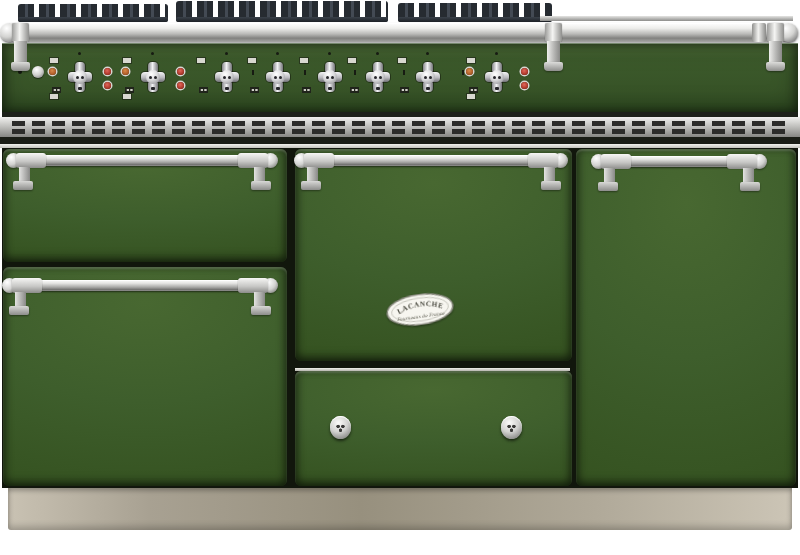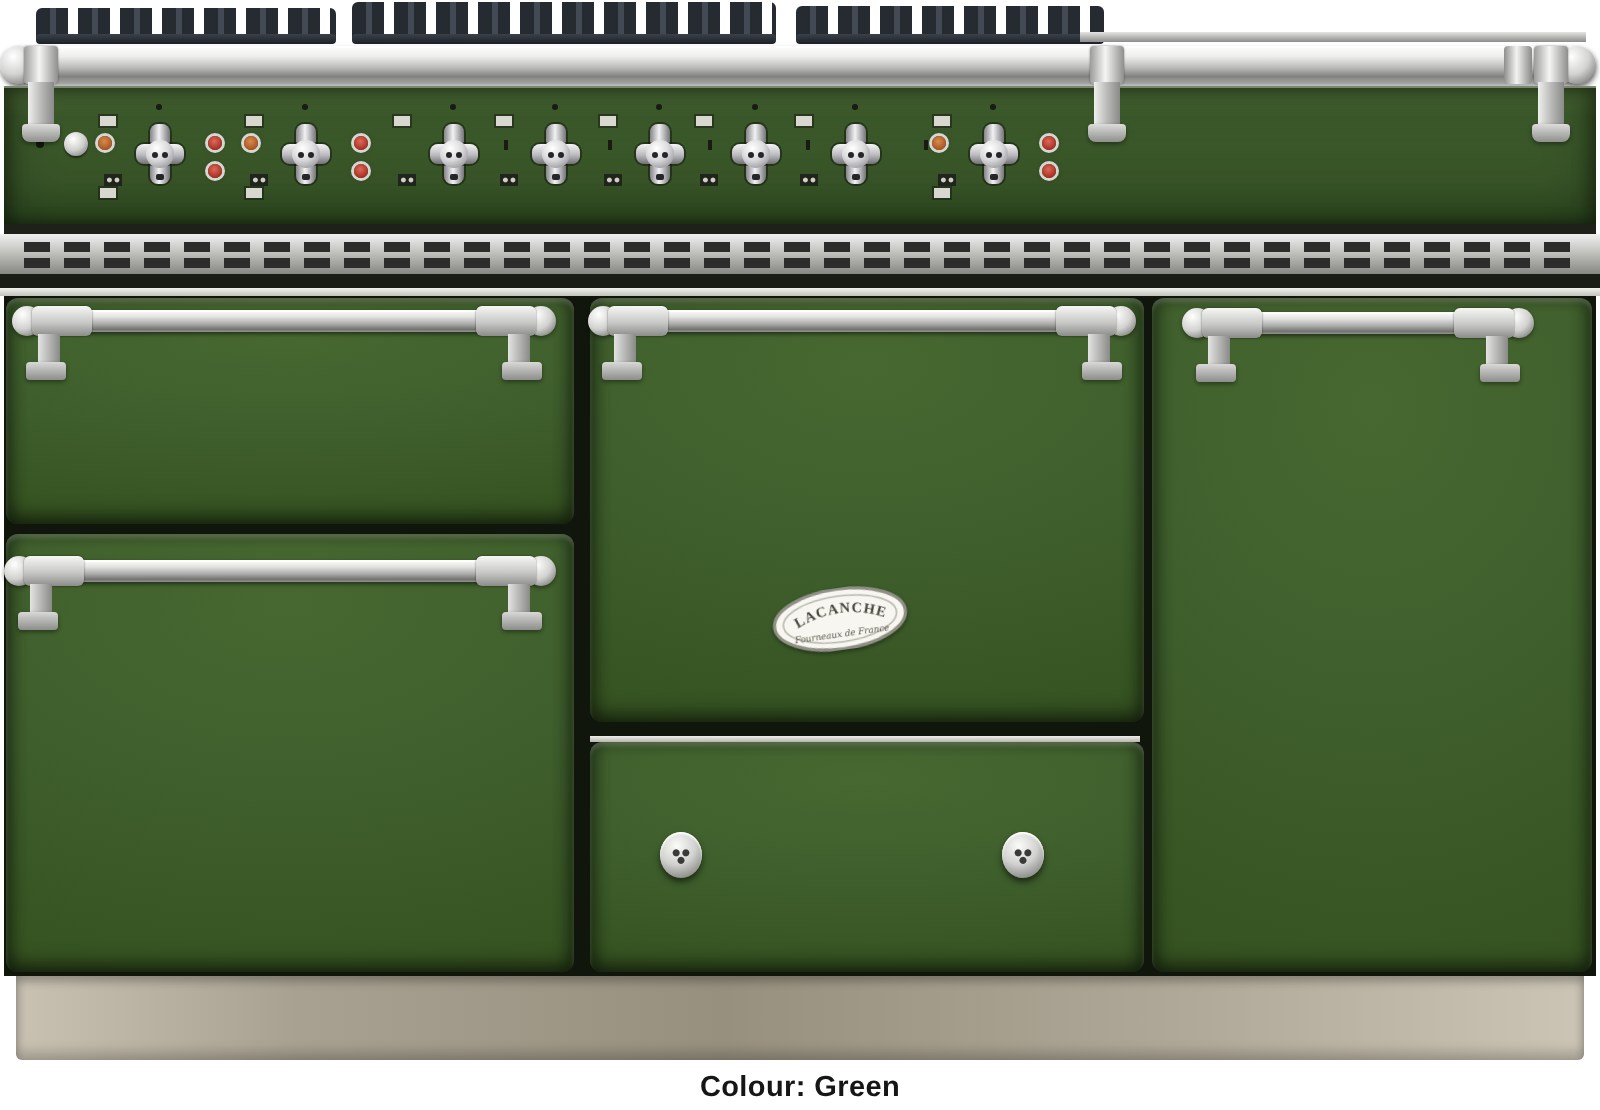--- a/index.html
+++ b/index.html
@@ -204,21 +204,20 @@
       <ellipse cx="34" cy="15.5" rx="28.5" ry="11.5" fill="none" stroke="#b9b9ae" stroke-width="0.8"></ellipse>
       <path id="arc" d="M 9 19 Q 34 6 59 19" fill="none"></path>
       <text font-family="Liberation Serif, serif" font-size="7.2" font-weight="bold" fill="#46463c" letter-spacing="0.6">
         <textPath href="#arc" startOffset="7%">LACANCHE</textPath>
       </text>
       <text x="34" y="24.5" text-anchor="middle" font-family="DejaVu Serif, serif" font-style="italic" font-size="4.4" fill="#56564a">Fourneaux de France</text>
     </svg>
   </div>
 
   <div class="plinth"></div>
-  <div class="caption">Colour: Green</div>
 
 <div class="pdot" style="left: 78px; top: 52px;"></div>
     <div class="chip-light" style="left: 50px; top: 58px;"></div>
     <div class="chip-dark" style="left: 52px; top: 87px;"></div>
     <div class="chip-light" style="left: 50px; top: 94px;"></div>
     <div class="bknob" style="left: 68px; top: 62px;">
       <div class="bk-v"></div>
       <div class="bk-h"></div>
       <div class="bk-c">
         <div class="bk-eye e1"></div>

